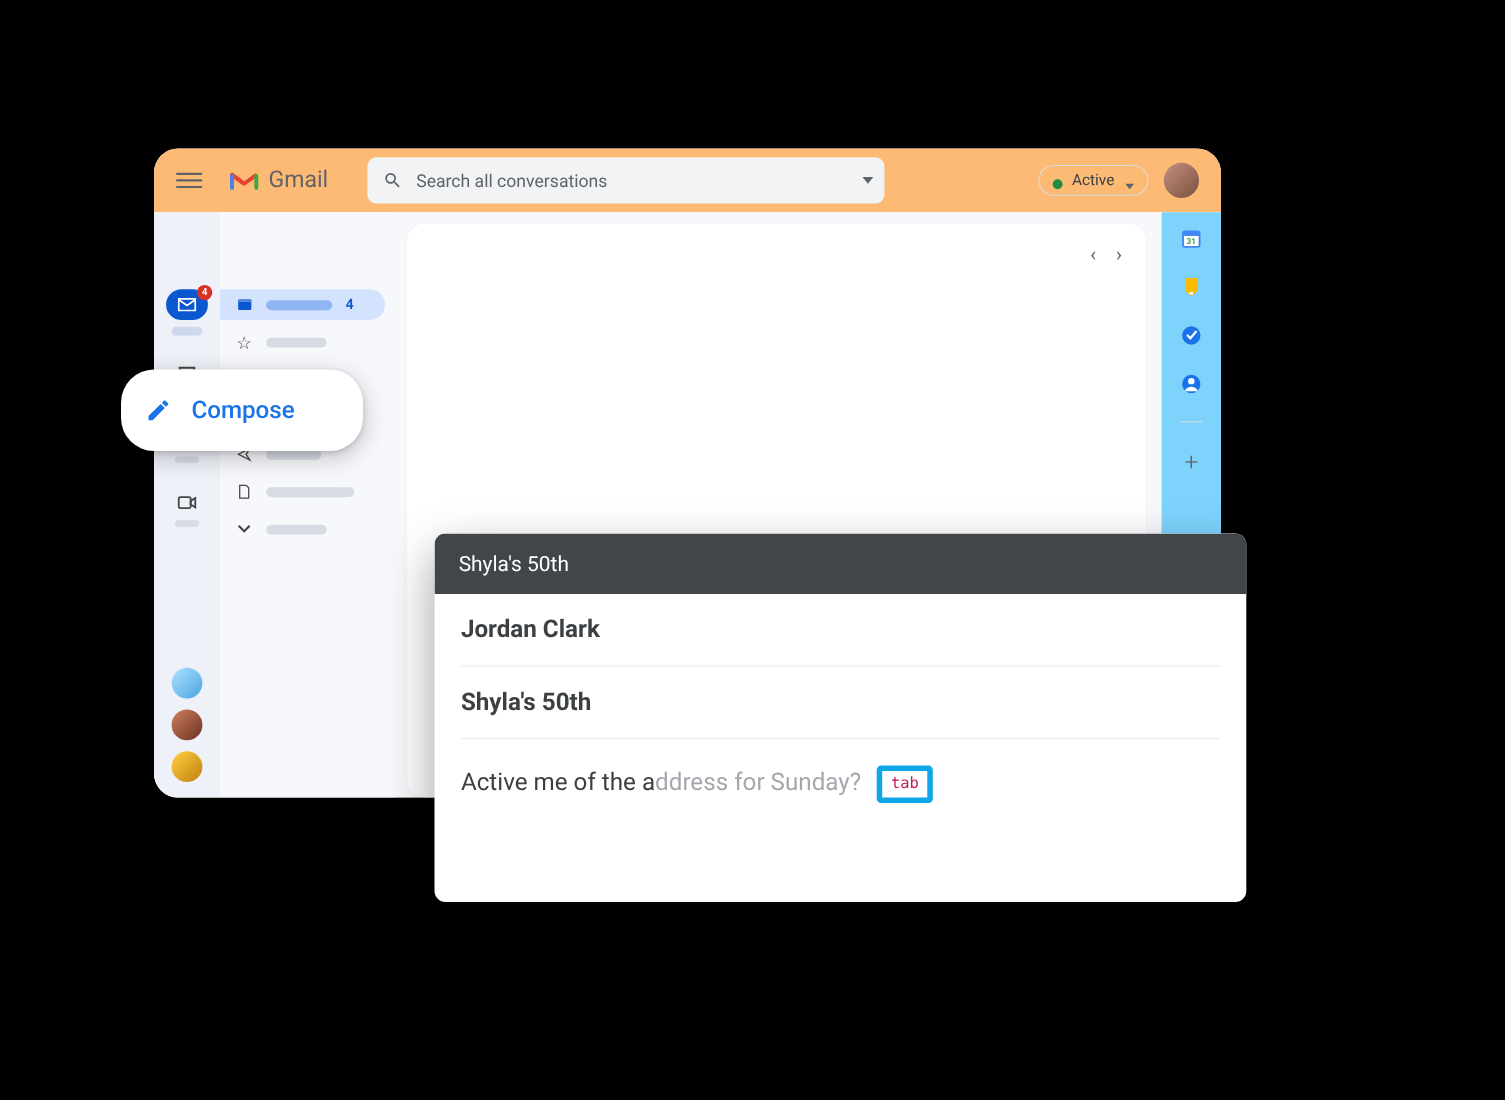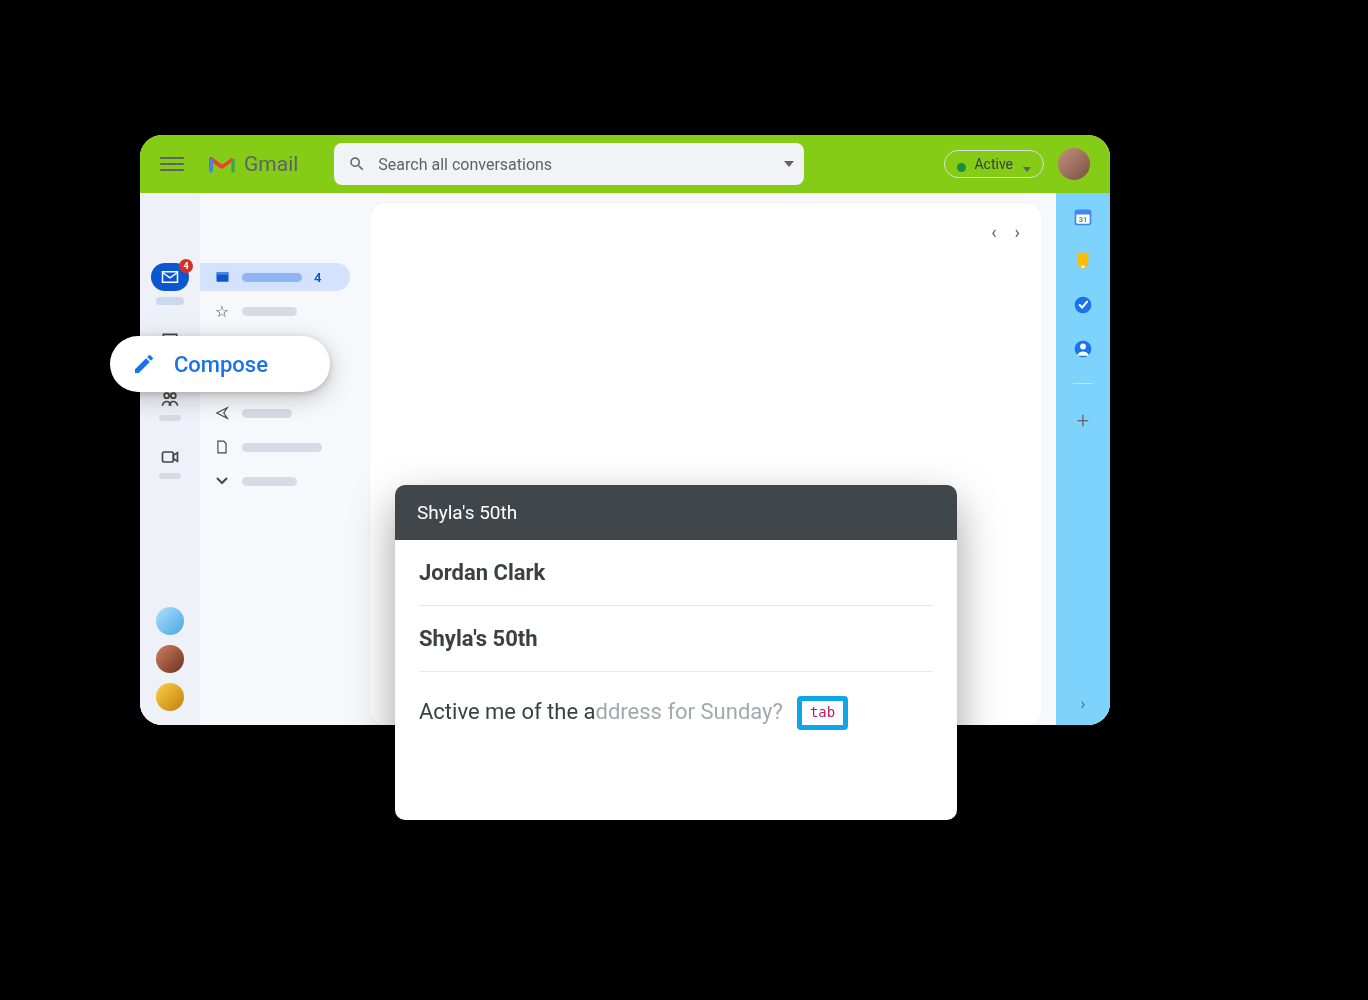--- a/index.html
+++ b/index.html
@@ -24,21 +24,21 @@
     flex-direction: column;
     overflow: hidden;
   }
   
   .header {
     height: 58px;
     display: flex;
     align-items: center;
     padding: 16px 20px;
     gap: 16px;
-    background: #84cc16;
+    background: #fdba74;
   }
   .hamburger {
     width: 24px; height: 24px;
     display: flex; flex-direction: column; justify-content: center; gap: 4px;
     cursor: pointer;
   }
   .hamburger span { height: 2px; background: #5f6368; border-radius: 1px; }
   .logo-area { display:flex; align-items:center; gap:8px; margin-left: 8px;}
   .gmail-logo {
     width: 28px; height: 20px; position: relative;
@@ -152,38 +152,38 @@
   .rail-right .divider{width:20px;height:1px;background:#dadce0;}
   .rail-right .plus{color:#5f6368;font-size:22px;font-weight:300;}
   .rail-right .carrow{position:absolute;bottom:12px;color:#5f6368;font-size:16px;}
 
   
   .compose-pill {
     position:absolute;
     left: 110px;
     top: 336px;
     width: 220px;
-    height: 56px;
+    height: 74px;
     background:#fff;
     border-radius: 30px;
     box-shadow: 0 6px 24px rgba(0,0,0,0.22), 0 2px 6px rgba(0,0,0,0.15);
     display:flex;align-items:center;gap:18px;
     padding-left:22px;
     z-index: 20;
     cursor:pointer;
   }
   .compose-pill .pen { color:#1a73e8;}
   .compose-pill .lbl { color:#1a73e8;font-size:22px;font-weight:500;}
 
   
   .compose-card {
     position:absolute;
     left: 395px;
     top: 485px;
-    width: 562px;
+    width: 738px;
     background:#fff;
     border-radius: 10px;
     box-shadow: 0 18px 44px rgba(0,0,0,0.38);
     z-index: 15;
     overflow:hidden;
   }
   .compose-card .chead {
     background:#41464b; color:#fff; padding:16px 22px; font-size:19px;
   }
   .compose-card .cbody { padding: 0 24px 90px 24px;}

